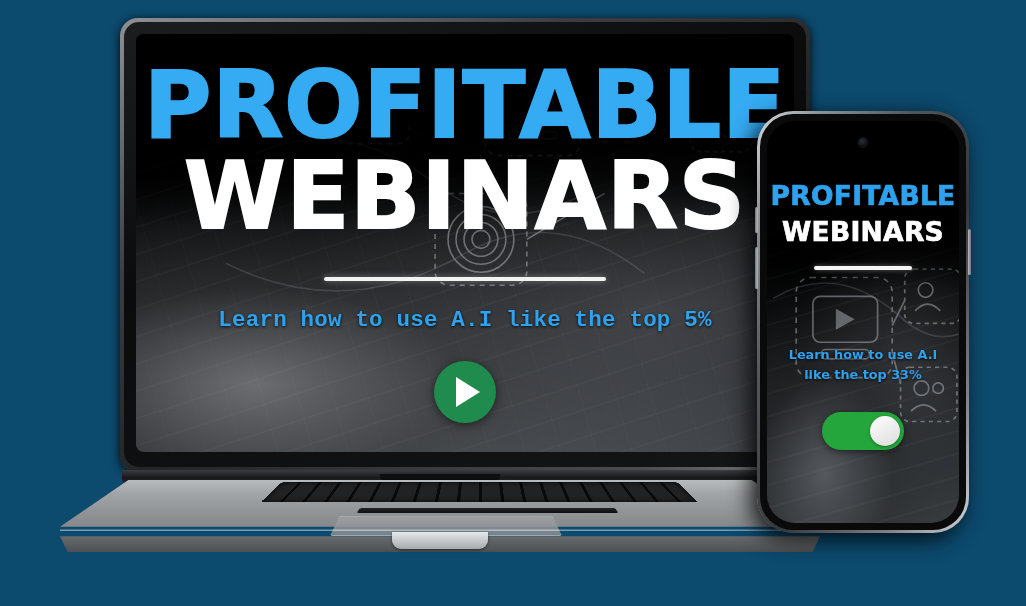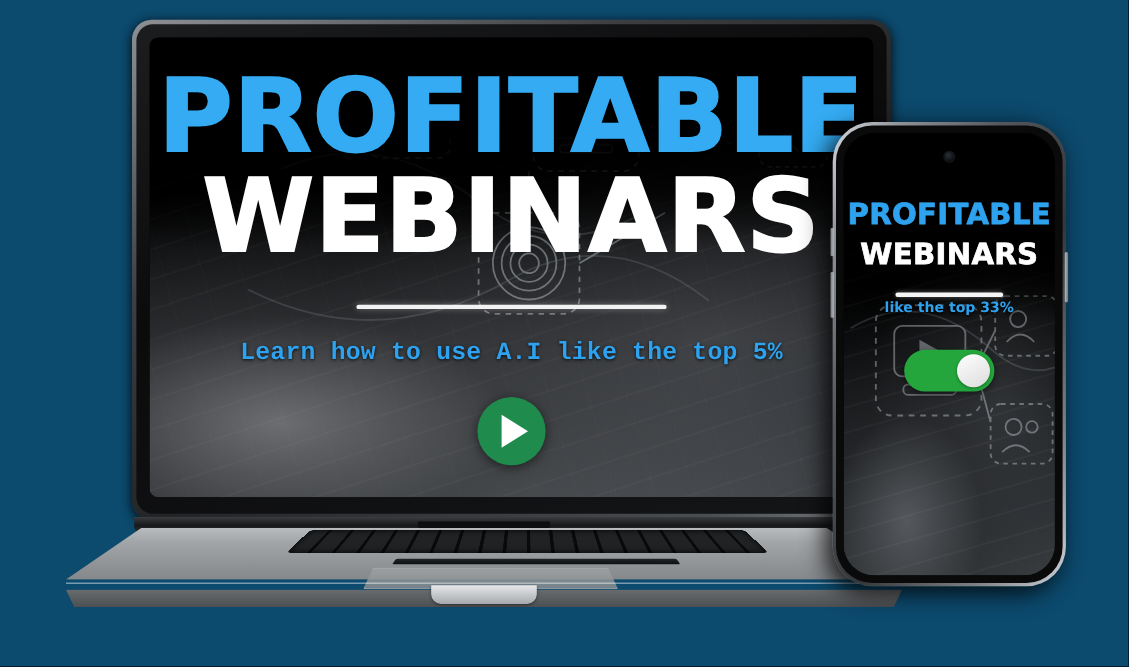--- a/index.html
+++ b/index.html
@@ -300,20 +300,21 @@
           </g>
         </svg>
 
         <div class="phone-topfade"></div>
         <div class="phone-cam"></div>
 
         <div class="phone-content">
           <div class="p-title-1">PROFITABLE</div>
           <div class="p-title-2">WEBINARS</div>
           <div class="p-rule"></div>
+          <div class="p-sub">Learn how to use A.I</div>
           <div class="p-sub" style="margin-top:2px">like the top 33%</div>
           <div class="toggle">
             <div class="toggle-knob"></div>
           </div>
         </div>
       </div>
     </div>
   </div>
 
 </div>

